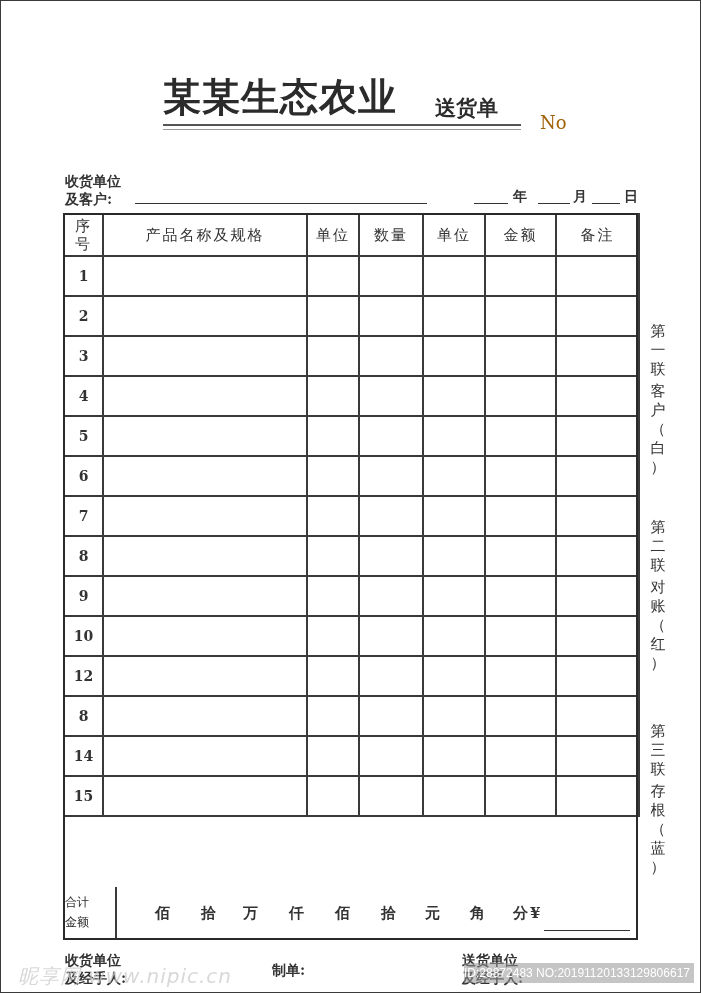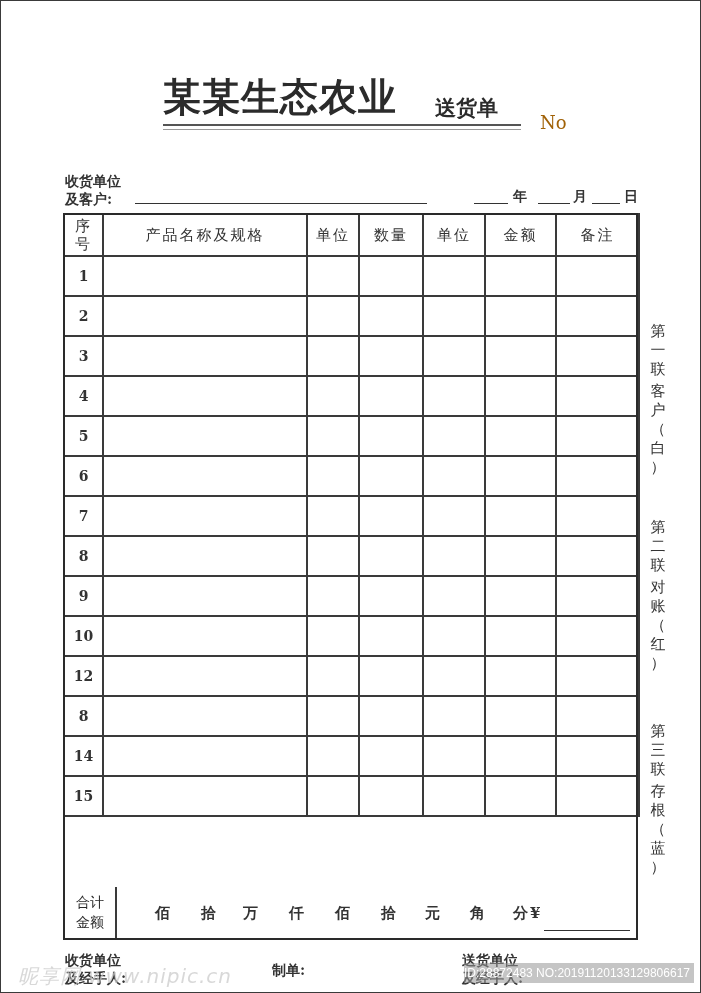--- a/index.html
+++ b/index.html
@@ -22,21 +22,21 @@
                font-size: 15px; color: #333; font-weight: normal; }
   table.grid th { height: 40px; letter-spacing: 2px; }
   table.grid td { height: 38px; }
   table.grid td.num { font-weight: bold; font-size: 14px; }
   .hdr-seq { line-height: 18px; font-size: 14px; letter-spacing: 0; }
   .outer { position: absolute; left: 63px; top: 213px; width: 571px; height: 723px;
            border: 2px solid #2a2a2a; pointer-events: none; }
   .total-row { position: absolute; left: 63px; top: 887px; width: 575px; height: 53px;
                box-sizing: border-box; border: 2px solid #2a2a2a; border-top: none; }
   .total-label { position: absolute; left: 0; top: 0; width: 52px; height: 51px; border-right: 2px solid #3a3a3a;
-                 font-size: 14px; text-align: center; line-height: 20px; padding-top: 5px; box-sizing: border-box; }
+                 font-size: 12px; text-align: left; line-height: 20px; padding-top: 5px; box-sizing: border-box; }
   .unit { position: absolute; top: 17px; font-size: 15px; font-weight: bold; color: #333; }
   .amount-line { position: absolute; left: 479px; top: 43px; width: 86px; border-bottom: 1px solid #333; }
   .side { position: absolute; left: 648px; width: 20px; font-size: 15px; color: #333;
           text-align: center; line-height: 19px; }
   .side span { display: block; }
   .footer { position: absolute; font-size: 14px; font-weight: bold; color: #333; line-height: 16px; }
   .watermark-left { position: absolute; left: 18px; top: 963px; font-size: 20px; color: rgba(200,200,200,0.7);
                     font-family: "DejaVu Sans", sans-serif; font-style: italic; letter-spacing: 1px; }
   .watermark-right { position: absolute; left: 464px; top: 963px; width: 230px; height: 20px;
                      background: rgba(150,150,150,0.55); color: #ffffff; font-size: 12px; line-height: 20px;

